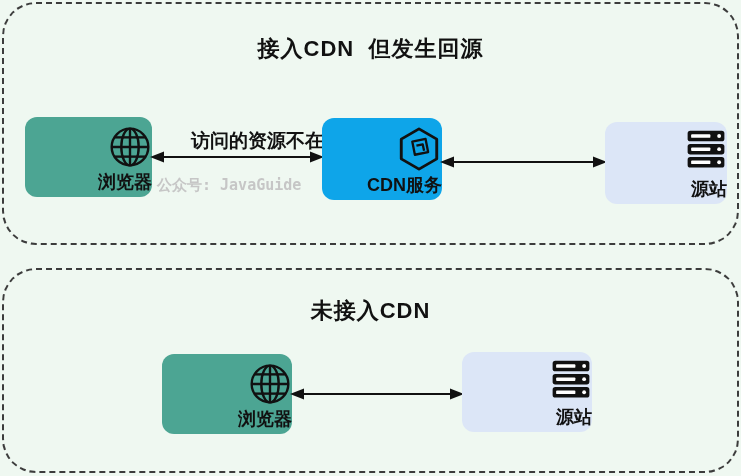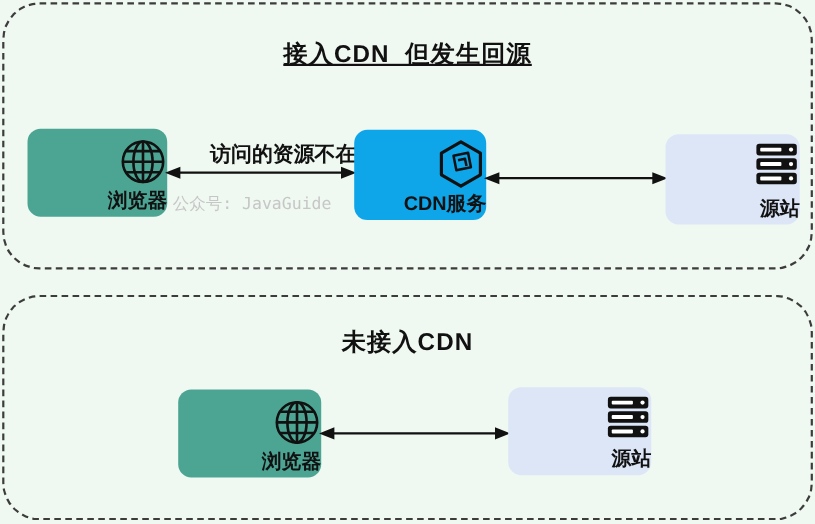--- a/index.html
+++ b/index.html
@@ -22,21 +22,21 @@
   .panel-bottom { top: 268px; height: 205px; }
   .panel-title {
     position: absolute;
     left: 0; width: 100%;
     text-align: center;
     font-size: 22px;
     font-weight: bold;
     letter-spacing: 1px;
     white-space: pre;
   }
-  .panel-top .panel-title { top: 30px; text-decoration: underline; }
+  .panel-top .panel-title { top: 30px; }
   .panel-bottom .panel-title { top: 26px; }
   .node {
     position: absolute;
     border-radius: 12px;
     display: flex;
     flex-direction: column;
     align-items: flex-end;
     justify-content: space-between;
     padding: 8px 0 5px 0;
     box-sizing: border-box;
@@ -66,21 +66,21 @@
     white-space: nowrap;
   }
   .arrow1-label { left: 146px; top: 125px; width: 174px; text-align: right; }
   .arrow2-label { left: 436px; top: 128px; width: 167px; }
   .watermark {
     position: absolute;
     left: 153px; top: 170px;
     font-family: "DejaVu Sans Mono", monospace;
     font-size: 15px;
     line-height: 23px;
-    font-weight: normal;
+    font-weight: bold;
     white-space: nowrap;
   }
   .icon-stroke { fill: none; stroke: #111; }
 </style>
 </head>
 <body style="background-color: rgb(239, 248, 241);">
 
 <div class="panel panel-top">
 
   <div class="panel-title">接入CDN  但发生回源</div>

